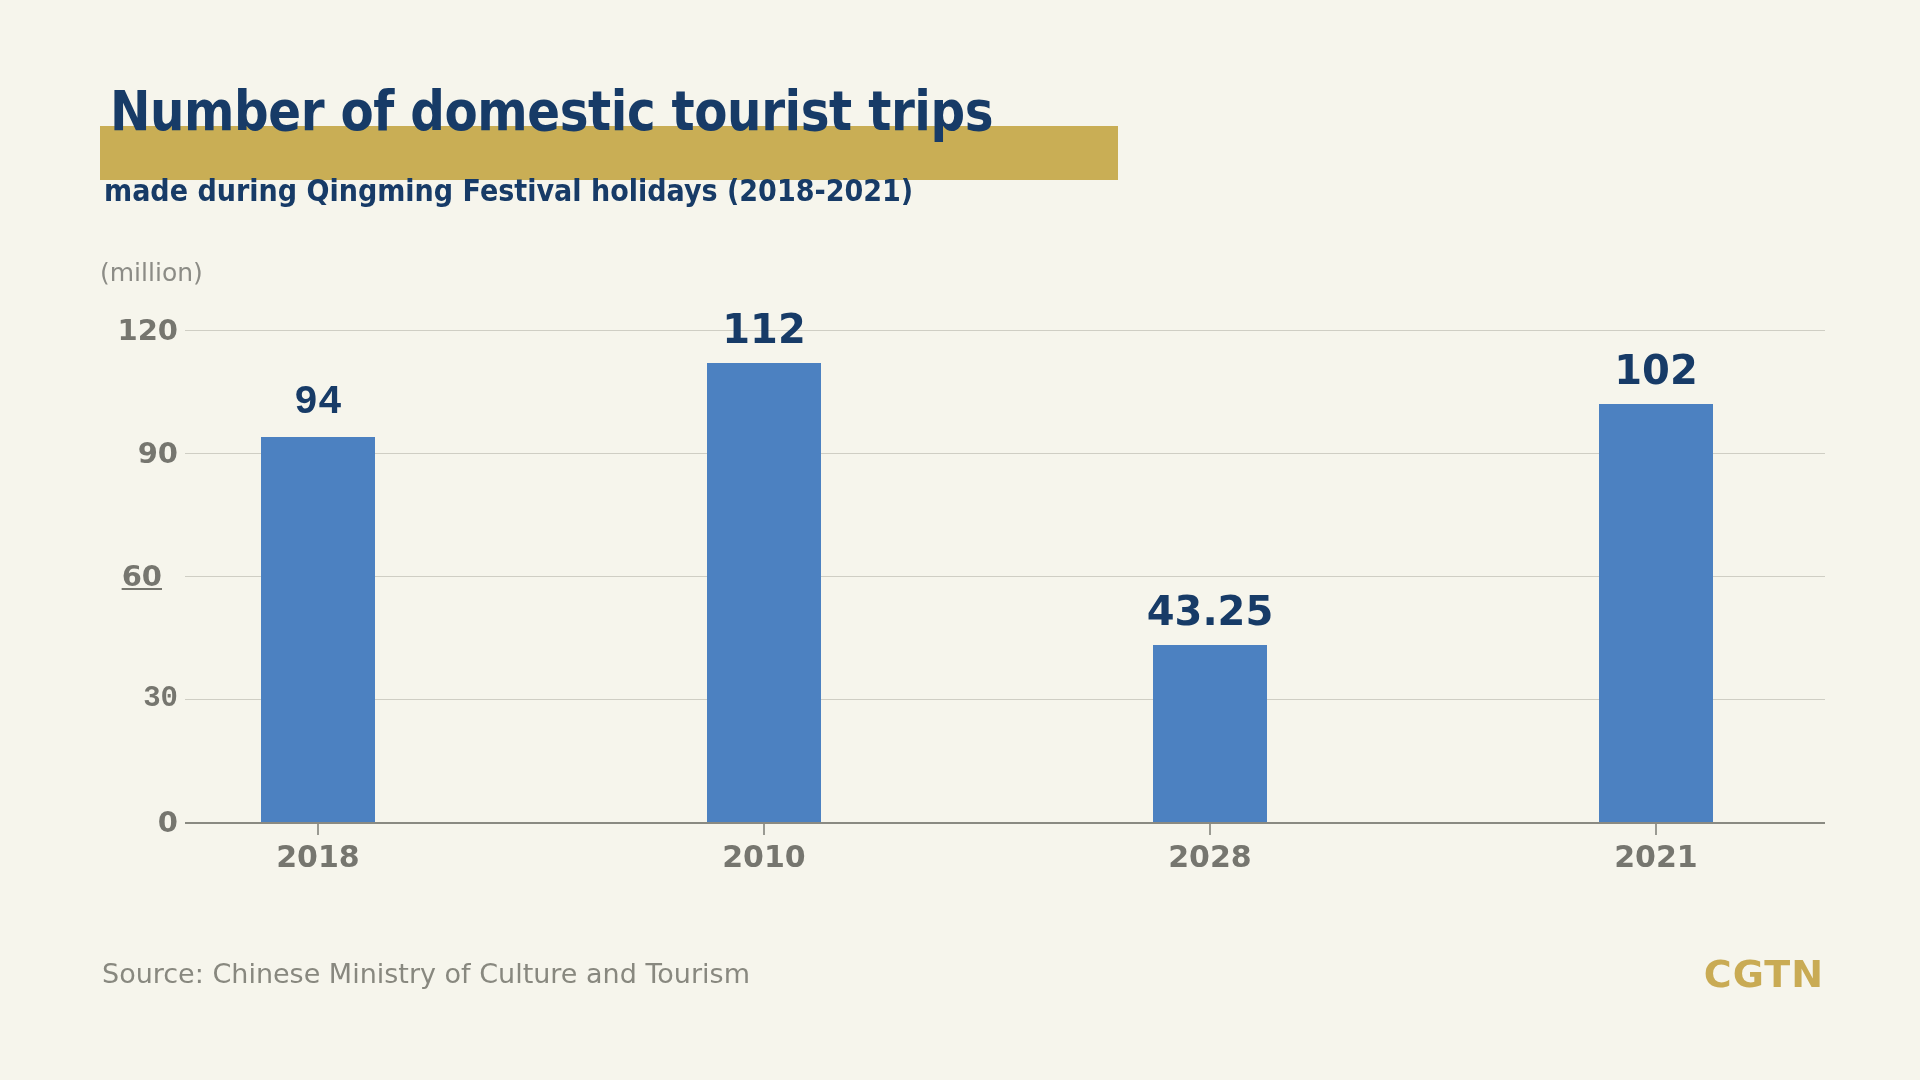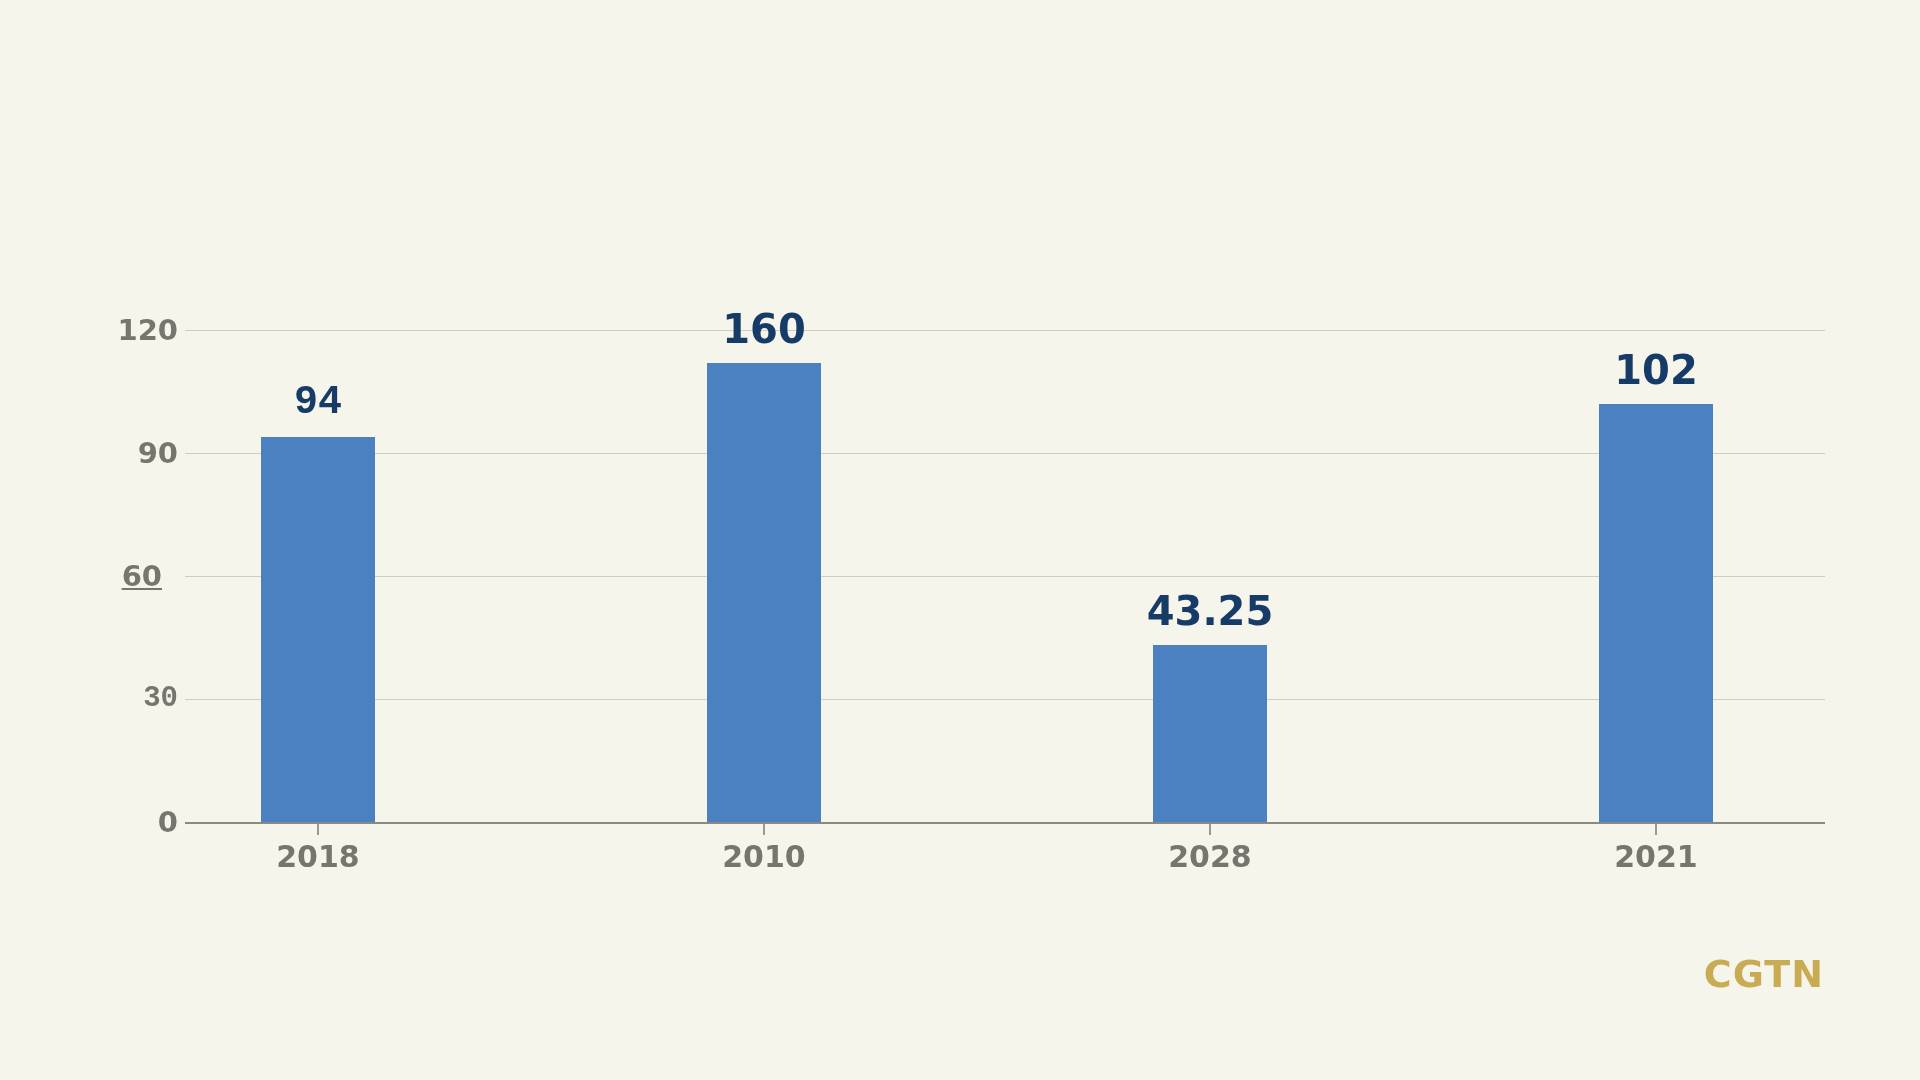--- a/index.html
+++ b/index.html
@@ -155,20 +155,31 @@
     color: #c9ab54;
     white-space: nowrap;
     margin-left: 27px;
   }
 </style>
 </head>
 <body>
 
 <div id="stage">
 
+  <div id="header">
+
+    <div class="title-wrap">
+      <div class="title-highlight"></div>
+      <div class="title-text">Number of domestic tourist trips</div>
+    </div>
+
+    <div class="subtitle-text">made during Qingming Festival holidays (2018-2021)</div>
+
+    <div class="unit-label">(million)</div>
+  </div>
 
   <div id="plot">
 
     <div class="gridline" style="top:330px;"></div>
     <div class="gridline" style="top:453px;"></div>
     <div class="gridline" style="top:576px;"></div>
     <div class="gridline" style="top:699px;"></div>
     <div class="gridline baseline" style="top:822px;"></div>
 
     <div class="ytick-label" style="left:68px;  top:313px;">120</div>
@@ -176,31 +187,32 @@
     <div class="ytick-label" style="left:52px;  top:559px;text-decoration:underline;">60</div>
     <div class="ytick-label" style="left:68px;  top:682px;font-family:Liberation Mono, monospace;">30</div>
     <div class="ytick-label" style="left:68px;  top:805px;">0</div>
 
     <div class="bar" style="left:261px; top:437px; width:114px; height:385px;"></div>
     <div class="bar-value" style="left:261px; top:380px; width:114px;font-family:Liberation Mono, monospace;">94</div>
     <div class="xtick-mark" style="left:317px; top:824px;"></div>
     <div class="xtick-label" style="left:243px; top:839px; width:150px;">2018</div>
 
     <div class="bar" style="left:707px; top:363px; width:114px; height:459px;"></div>
-    <div class="bar-value" style="left:707px; top:306px; width:114px;">160</div>
+    <div class="bar-value" style="left:707px; top:306px; width:114px;">112</div>
     <div class="xtick-mark" style="left:763px; top:824px;"></div>
     <div class="xtick-label" style="left:689px; top:839px; width:150px;">2010</div>
 
     <div class="bar" style="left:1153px; top:645px; width:114px; height:177px;"></div>
     <div class="bar-value" style="left:1135px; top:588px; width:150px;">43.25</div>
     <div class="xtick-mark" style="left:1209px; top:824px;"></div>
     <div class="xtick-label" style="left:1135px; top:839px; width:150px;">2028</div>
 
     <div class="bar" style="left:1599px; top:404px; width:114px; height:418px;"></div>
     <div class="bar-value" style="left:1599px; top:347px; width:114px;">102</div>
     <div class="xtick-mark" style="left:1655px; top:824px;"></div>
     <div class="xtick-label" style="left:1581px; top:839px; width:150px;">2021</div>
 
   </div>
 
+  <div class="source-text">Source: Chinese Ministry of Culture and Tourism</div>
   <div class="brand-logo">CGTN</div>
 
 </div>
 
 </body></html>

